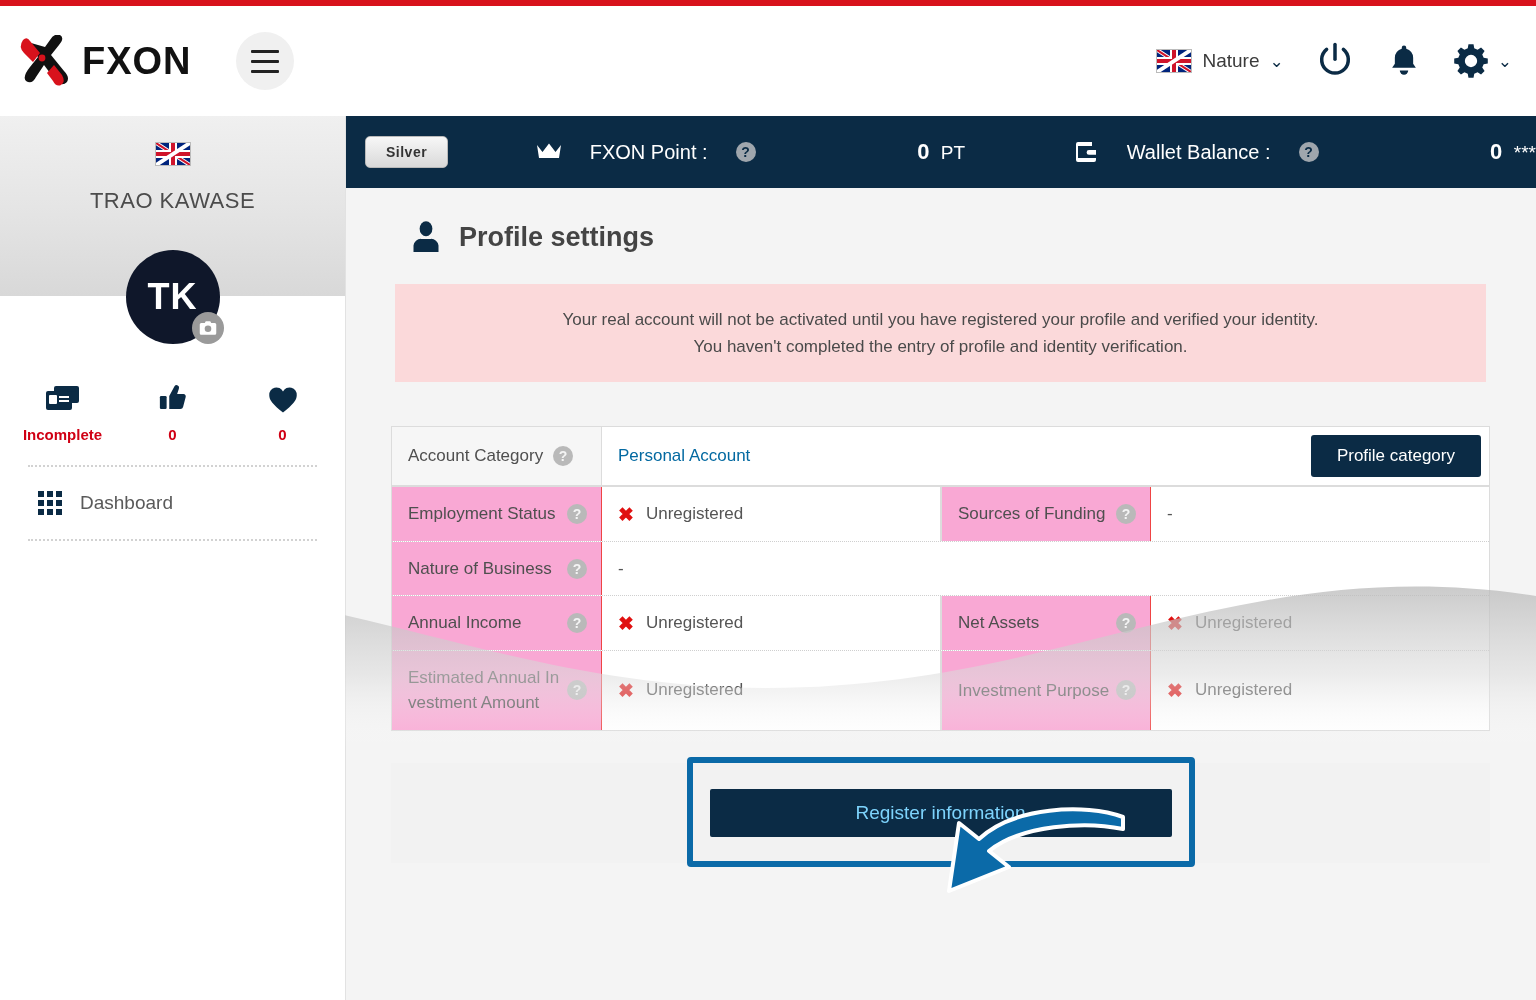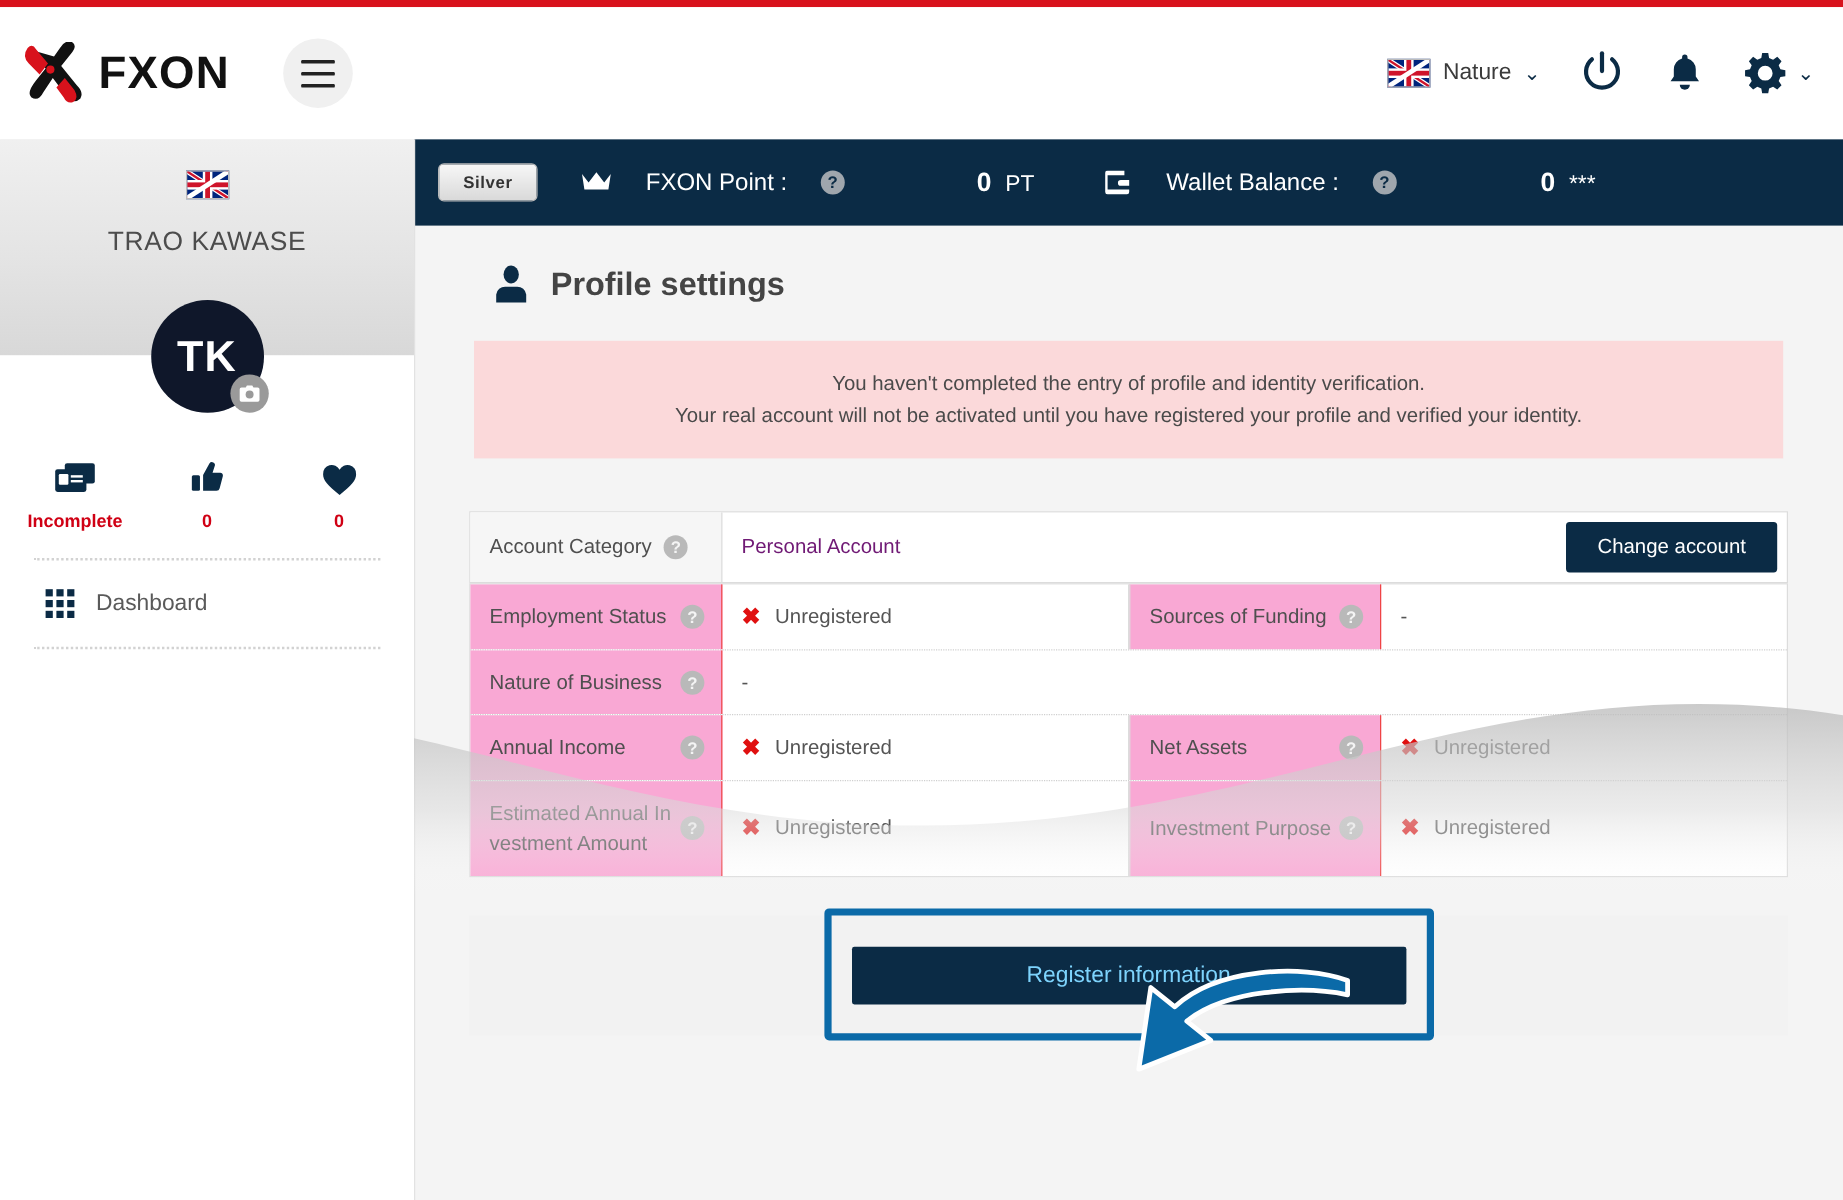--- a/index.html
+++ b/index.html
@@ -86,21 +86,21 @@
   .nav-item { display:flex; align-items:center; gap: 18px; padding: 24px 0 24px 38px; cursor:pointer; }
   .nav-item .label { font-size: 19px; color: #5a5a5a; }
   .grid-icon { display:grid; grid-template-columns: repeat(3, 6px); grid-template-rows: repeat(3, 6px); gap: 3px; }
   .grid-icon i { background: #0b2b45; display:block; }
   .sb-divider2 { margin: 0 28px; border-top: 2px dotted #d2d2d2; }
 
   
   .main { flex: 1; background: #f4f4f4; display:flex; flex-direction: column; }
   .topbar {
     height: 72px; background: #0b2b45; display: flex; align-items: center;
-    padding-left: 20px; color: #fff; flex: none;
+    padding-left: 20px; color: #fff; flex: none; justify-content: space-between;
   }
   .silver-badge {
     background: linear-gradient(180deg,#f7f7f7,#d9d9d9); color: #333;
     border: 1px solid #b9b9b9; border-radius: 5px; font-size: 14px; font-weight: 700;
     padding: 7px 20px; letter-spacing: .5px;
   }
   .tb-group { display:flex; align-items:center; gap: 28px; }
   .tb-label { font-size: 20px; color: #fff; }
   .help {
     width: 20px; height: 20px; border-radius: 50%; background: #9fa6ad; color: #0b2b45;
@@ -121,21 +121,21 @@
   }
 
   .card {
     margin: 44px 16px 0 16px; background: #fff; border: 1px solid #dcdcdc;
     display: flex; align-items: stretch; min-height: 60px;
   }
   .cat-label {
     width: 210px; flex: none; background: #f6f6f6; border-right: 1px solid #dcdcdc;
     display:flex; align-items:center; gap: 10px; padding: 0 16px; font-size: 17px; color: #4f4f4f;
   }
-  .cat-value { flex: 1; display:flex; align-items:center; padding: 0 16px; font-size: 17px; color: #701a75; }
+  .cat-value { flex: 1; display:flex; align-items:center; padding: 0 16px; font-size: 17px; color: #0369a1; }
   .btn-dark {
     background: #0b2b45; color: #fff; border: none; font-size: 17px;
     padding: 0 26px; margin: 8px; border-radius: 3px; cursor: pointer;
     font-family: "Liberation Sans", sans-serif;
   }
 
   
   .wave { position: absolute; left: -345px; top: 380px; width: 1536px; height: 180px; pointer-events: none; }
 
   
@@ -349,31 +349,31 @@
 
         <div class="page-title">
           <svg width="30" height="34" viewBox="0 0 24 26" fill="#0b2b45">
             <ellipse cx="12" cy="6.4" rx="5.1" ry="6"></ellipse>
             <path d="M2 25 v-5.3 a6 6 0 0 1 6-5.2 h8 a6 6 0 0 1 6 5.2 V25 z"></path>
           </svg>
           <span class="ttl">Profile settings</span>
         </div>
 
         <div class="alert">
+          <div>Your real account will not be activated until you have registered your profile and verified your identity.</div>
           <div>You haven't completed the entry of profile and identity verification.</div>
-          <div>Your real account will not be activated until you have registered your profile and verified your identity.</div>
         </div>
 
         <div class="card">
           <div class="cat-label">
             <span>Account Category</span>
             <span class="help gray">?</span>
           </div>
           <div class="cat-value">Personal Account</div>
-          <button class="btn-dark">Change account</button>
+          <button class="btn-dark">Profile category</button>
         </div>
 
         <svg class="wave" viewBox="0 0 1536 180" preserveAspectRatio="none">
           <defs>
             <linearGradient id="wg" x1="0" y1="0" x2="0" y2="1">
               <stop offset="0%" stop-color="#b9b9b9" stop-opacity="0.75"></stop>
               <stop offset="55%" stop-color="#dcdcdc" stop-opacity="0.55"></stop>
               <stop offset="100%" stop-color="#ffffff" stop-opacity="0.0"></stop>
             </linearGradient>
           </defs>

